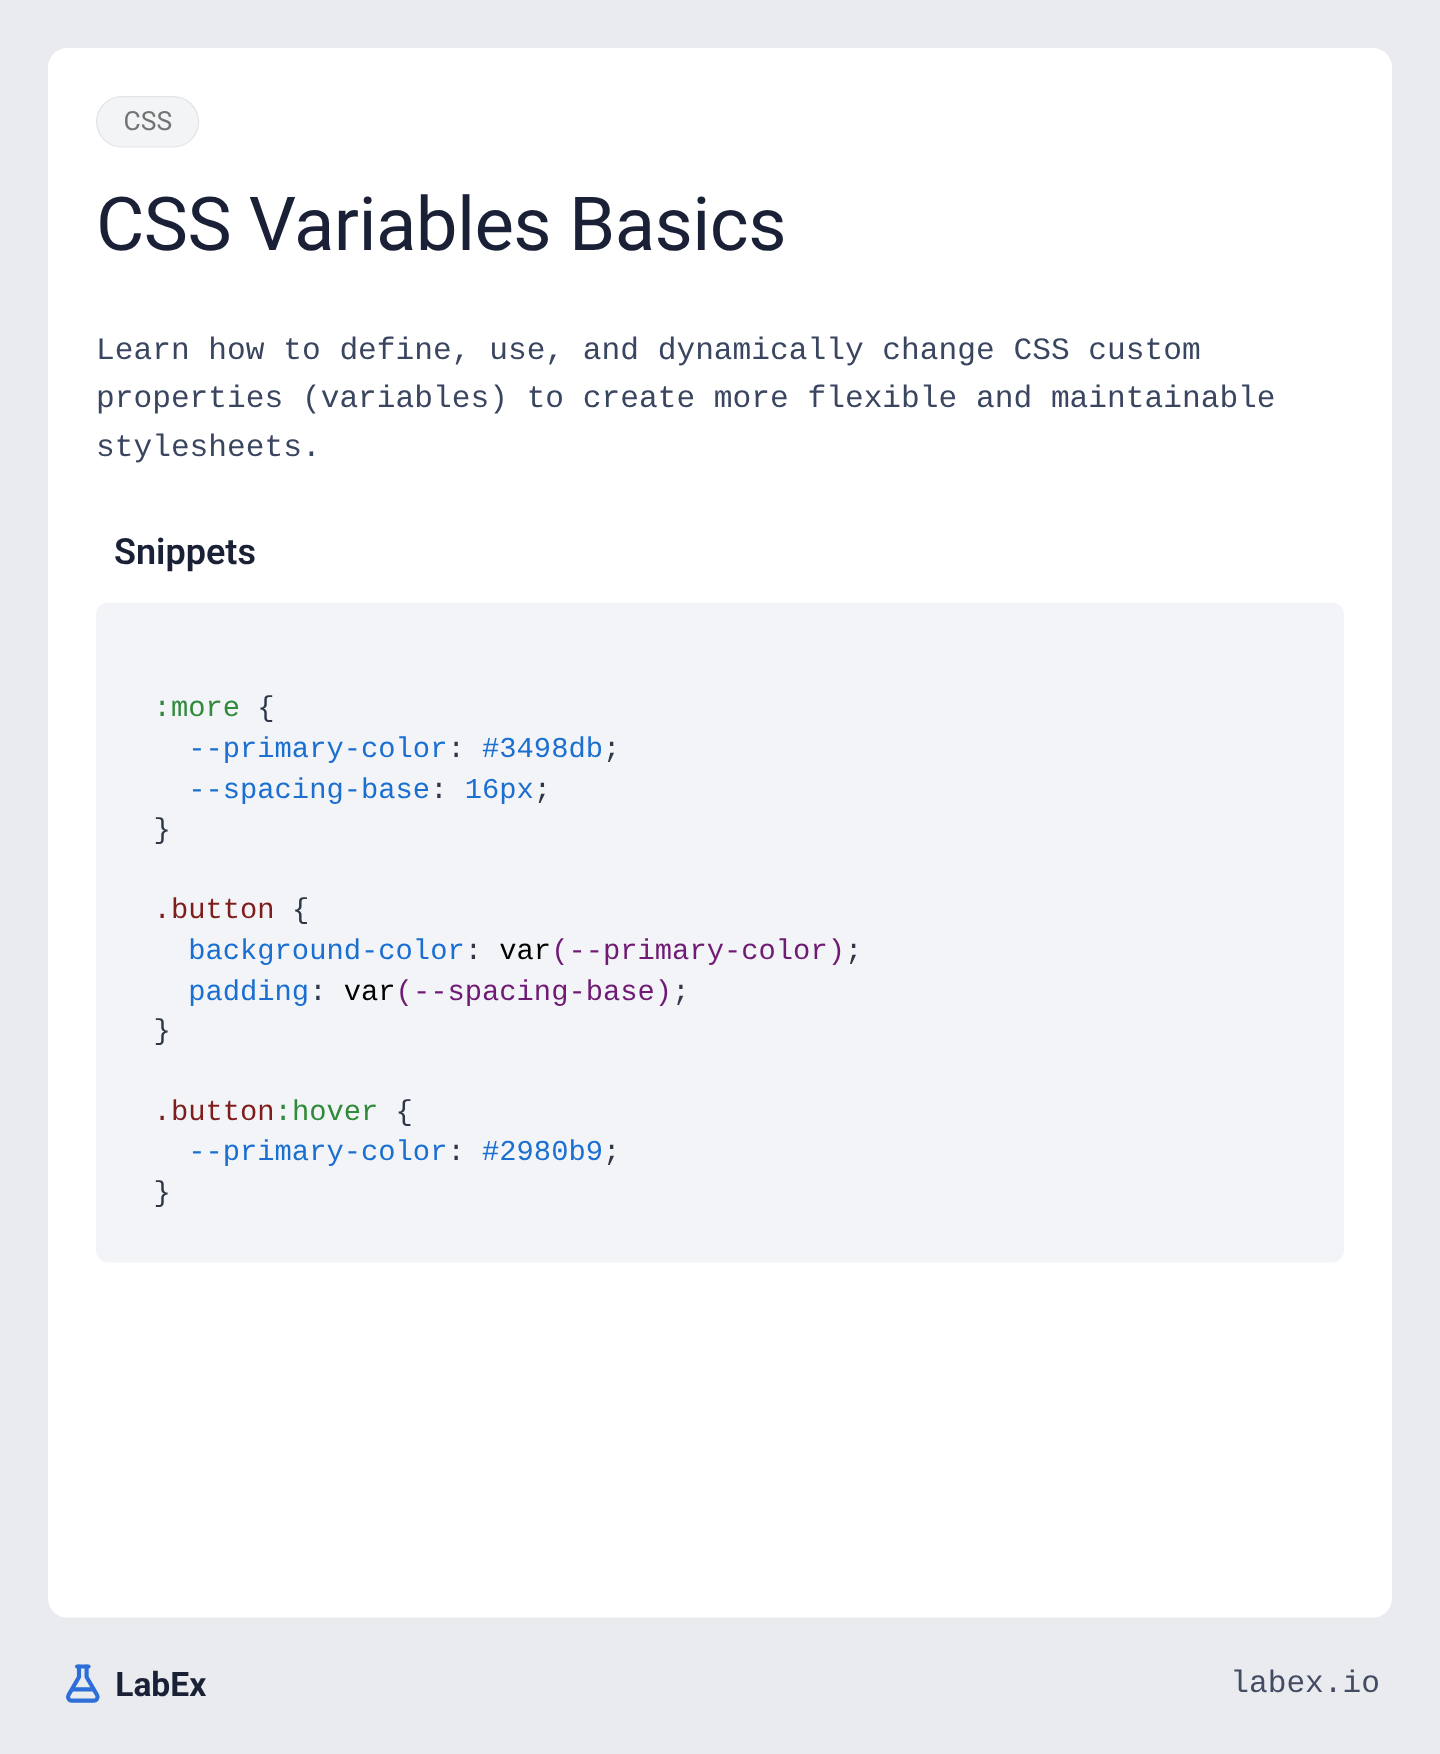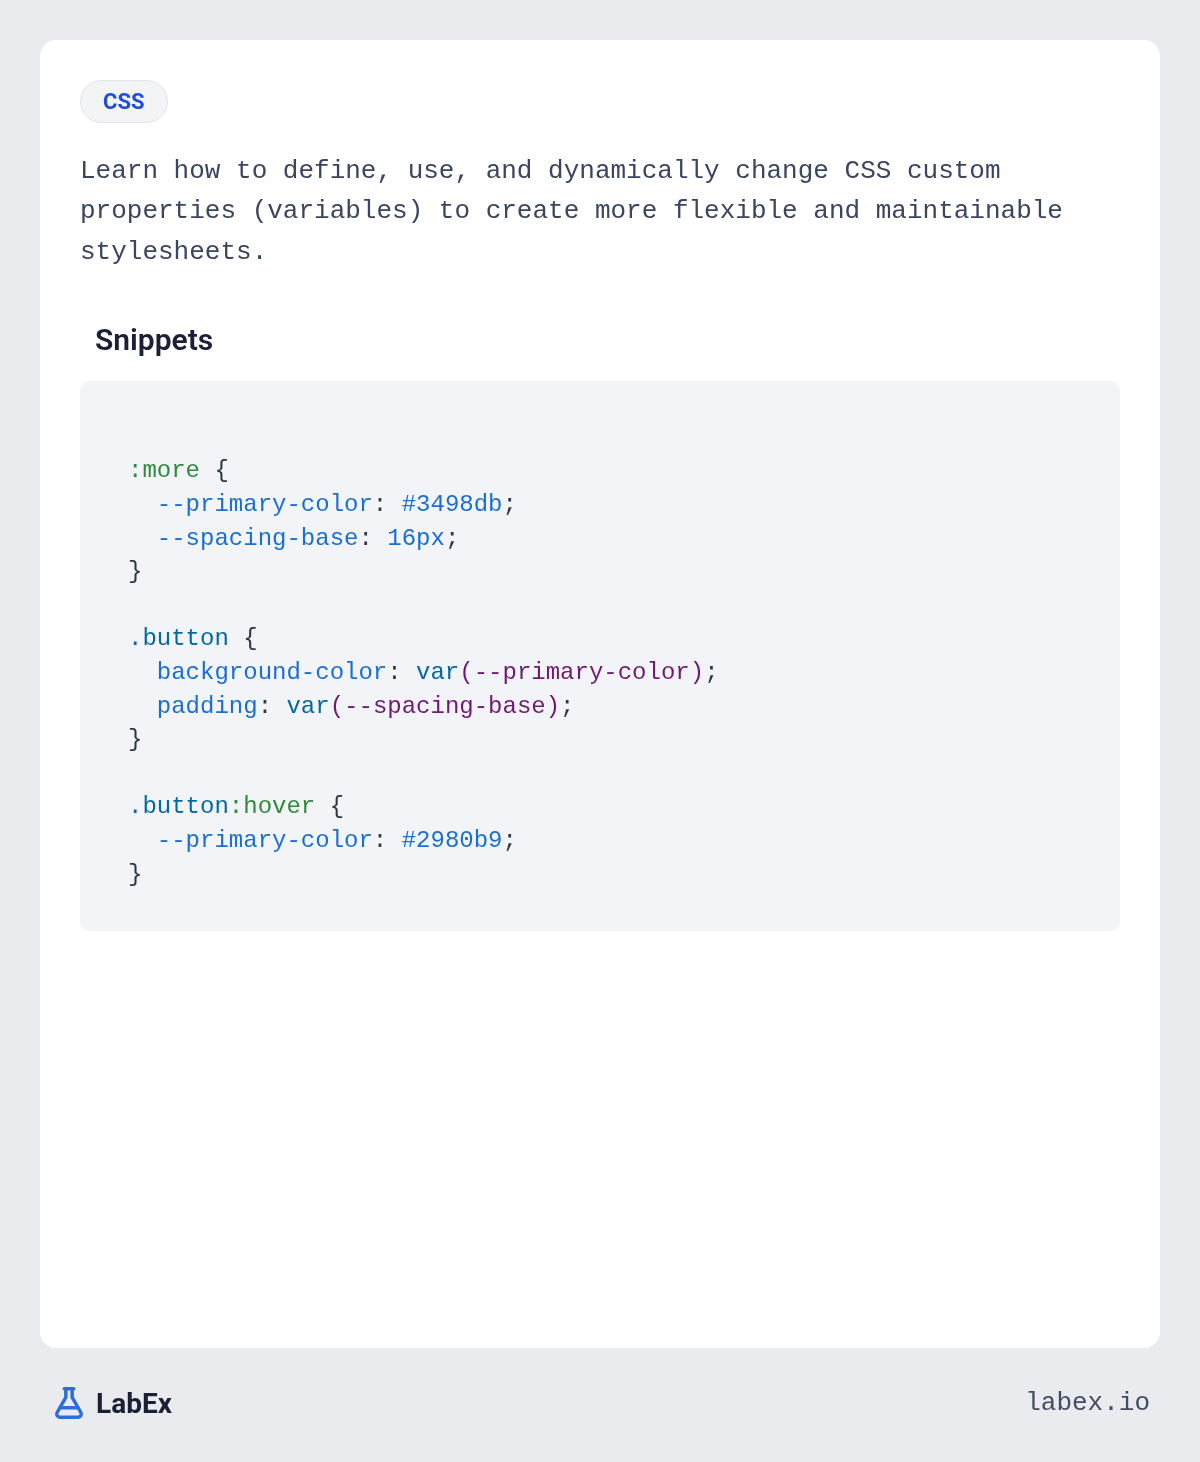--- a/index.html
+++ b/index.html
@@ -25,22 +25,22 @@
       flex: 1;
     }
 
     .tag {
       display: inline-block;
       background: #f3f4f6;
       border: 1px solid #e2e4e9;
       border-radius: 999px;
       padding: 8px 22px;
       font-size: 22px;
-      font-weight: 700;
-      color: #1d4ed8;
+      font-weight: 400;
+      color: #737373;
       margin-bottom: 28px;
     }
 
     .title {
       font-size: 62px;
       font-weight: 400;
       color: #1a2036;
       margin-bottom: 48px;
       letter-spacing: -0.5px;
     }
@@ -69,22 +69,22 @@
       font-size: 24px;
       line-height: 1.4;
       color: #2d3748;
       white-space: pre;
     }
 
     .tok-pseudo { color: #2f8a3b; }
     .tok-prop   { color: #1a6fd1; }
     .tok-var    { color: #1a6fd1; }
     .tok-value  { color: #1a6fd1; }
-    .tok-func   { color: #0369a1; text-align: right; }
-    .tok-sel    { color: #0369a1; }
+    .tok-func   { color: #000000; text-align: right; }
+    .tok-sel    { color: #7f1d1d; }
     .tok-punct  { color: #701a75; }
 
     .footer {
       display: flex;
       justify-content: space-between;
       align-items: center;
       padding: 36px 10px 0 10px;
     }
 
     .logo {
@@ -105,20 +105,21 @@
       color: #444c63;
       text-align: right;
     }
   </style>
 </head>
 <body>
 
 <div class="card">
   <span class="tag">CSS</span>
 
+  <h1 class="title">CSS Variables Basics</h1>
 
   <p class="description">Learn how to define, use, and dynamically change CSS custom properties (variables) to create more flexible and maintainable stylesheets.</p>
 
   <h2 class="section-heading">Snippets</h2>
 
   <div class="code-block">
 <span class="tok-pseudo">:more</span> {
   <span class="tok-var">--primary-color</span>: <span class="tok-value">#3498db</span>;
   <span class="tok-var">--spacing-base</span>: <span class="tok-value">16px</span>;
 }

